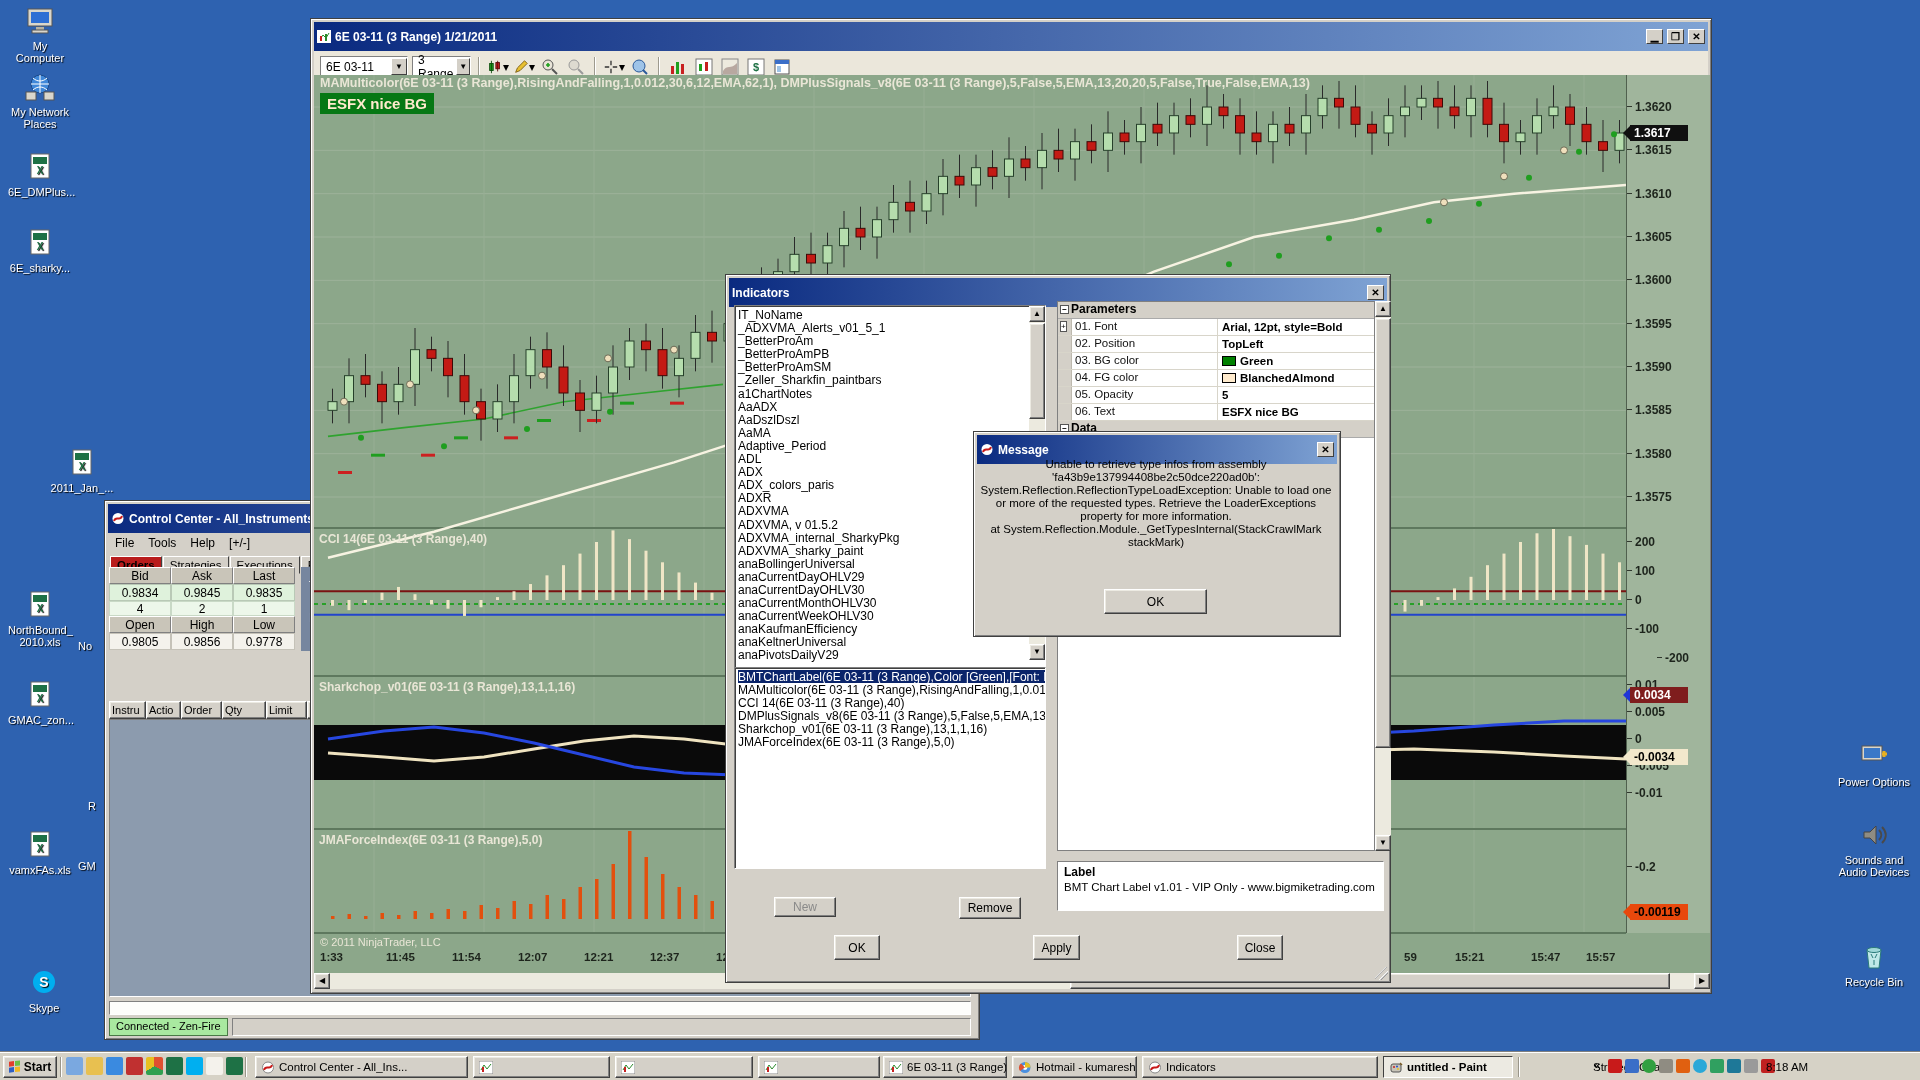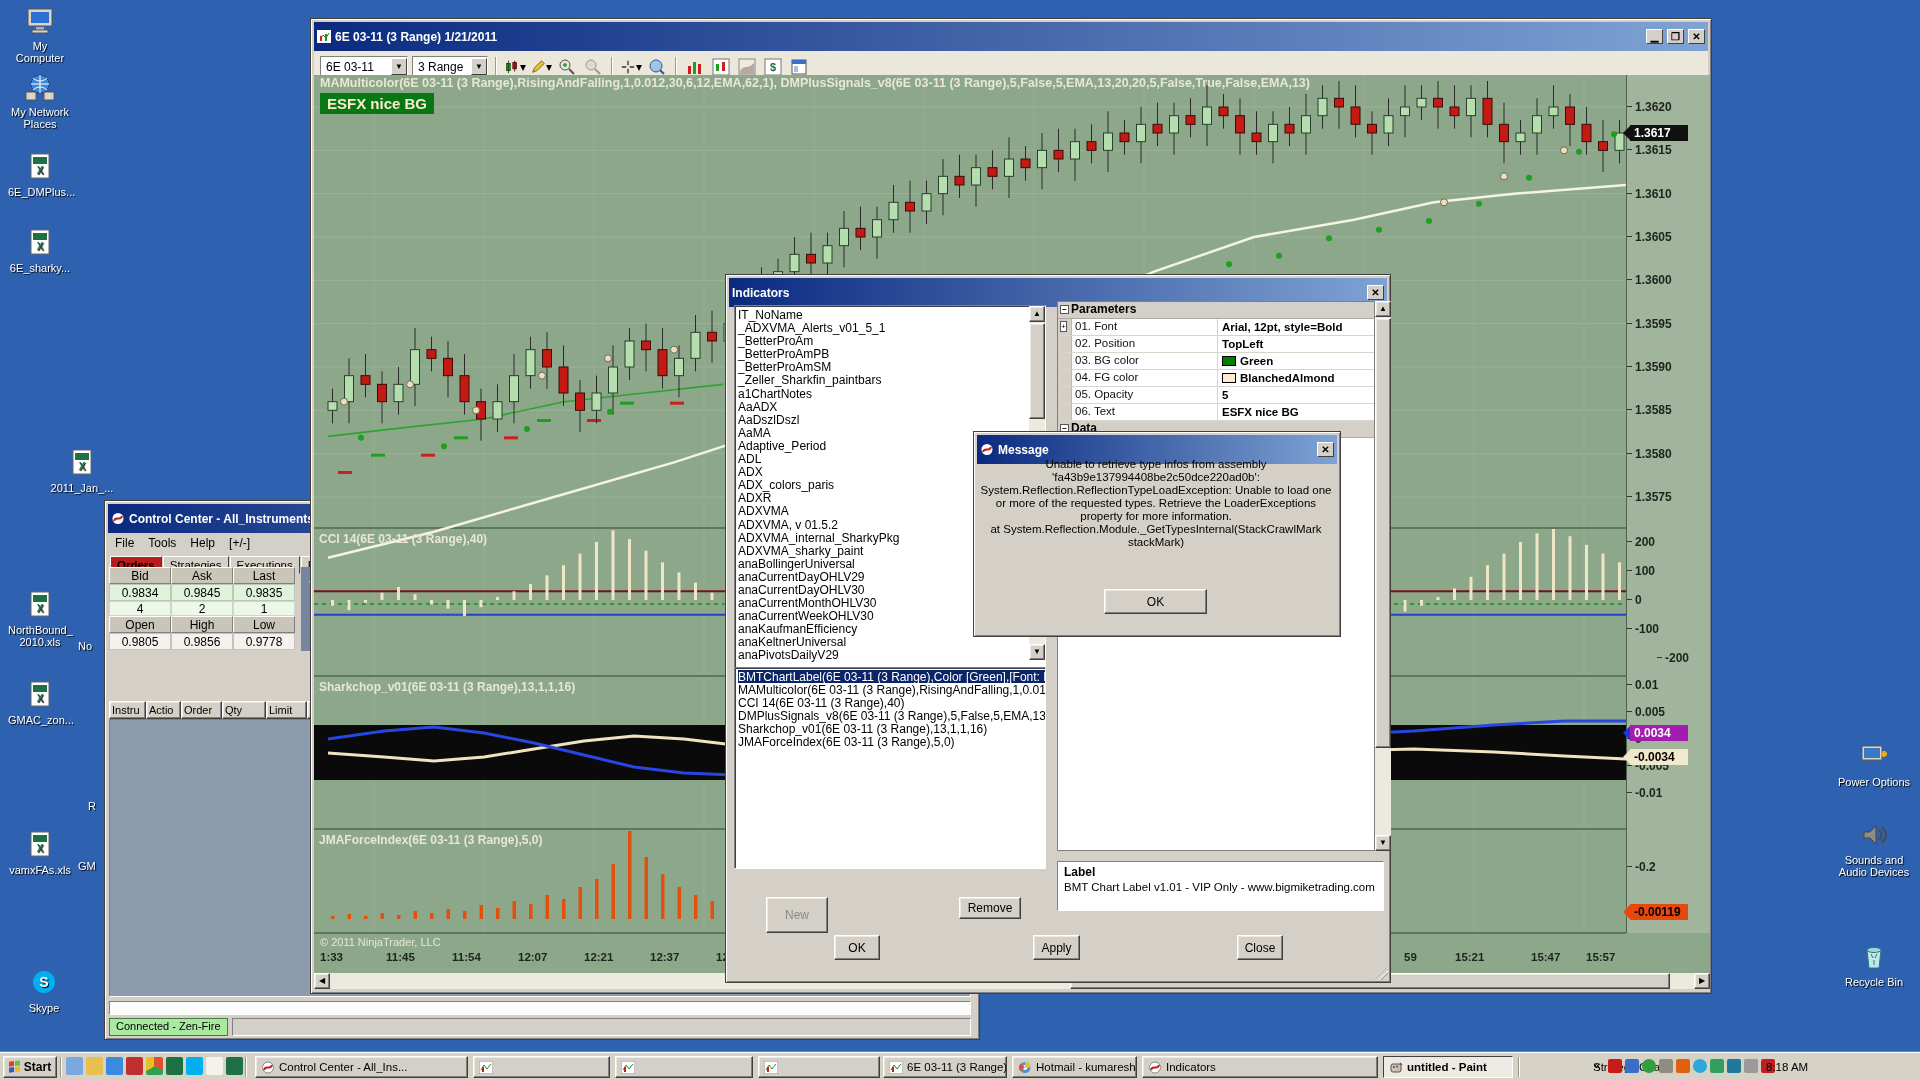--- a/index.html
+++ b/index.html
@@ -68,21 +68,21 @@
 
   
   #inddlg { left:725px; top:274px; width:666px; height:709px; z-index:4; }
   #lb-available { position:absolute; left:8px; top:30px; width:312px; height:377px; background:#fff; border:1px solid; border-color:#808080 #FFF #FFF #808080; box-shadow:inset 1px 1px 0 #404040; overflow:hidden; padding:2px 0 0 3px; }
   .lvitem { height:13.1px; font-size:12px; white-space:nowrap; color:#000; }
   .lvitem.sel { background:#0A246A; color:#fff; }
   #lb-scroll { position:absolute; left:303px; top:31px; width:16px; height:354px; background:#ECEADF; }
   #lb-scroll .scrbtn { position:absolute; left:0; }
   #lb-thumb { position:absolute; left:0; top:17px; width:16px; height:96px; }
   #lb-configured { position:absolute; left:8px; top:392px; width:312px; height:202px; background:#fff; border:1px solid; border-color:#808080 #FFF #FFF #808080; box-shadow:inset 1px 1px 0 #404040; overflow:hidden; padding:2px 0 0 3px; }
-  #btn-new { position:absolute; left:40px; top:622px; width:62px; height:36px; color:#8a8a8a; }
+  #btn-new { position:absolute; left:48px; top:622px; width:62px; height:20px; color:#8a8a8a; }
   #btn-remove { position:absolute; left:233px; top:622px; width:62px; height:22px; }
   #propgrid { position:absolute; left:331px; top:26px; width:318px; height:550px; background:#fff; border:1px solid #808080; }
   .prow { display:flex; height:17px; border-bottom:1px solid #D8D5CA; font-size:11.5px; }
   .prow .pmargin { width:14px; background:#D4D0C8; border-right:1px solid #bdb9ae; position:relative; }
   .prow .plabel { width:146px; padding:1px 3px; color:#111; border-right:1px solid #D8D5CA; }
   .prow .pvalue { flex:1; padding:1px 4px; font-weight:bold; color:#000; display:flex; align-items:center; gap:4px; }
   .pgroup { display:flex; height:17px; background:#D4D0C8; font-weight:bold; border-bottom:1px solid #aaa; font-size:12px; }
   .pgroup .pbox, .pmargin .pbox { width:9px; height:9px; border:1px solid #555; background:#fff; font-size:8px; line-height:7px; text-align:center; margin:3px 2px; }
   .swatch { width:14px; height:10px; border:1px solid #000; display:inline-block; }
   #prop-scroll { position:absolute; left:649px; top:26px; width:16px; height:550px; background:#ECEADF; }
@@ -301,21 +301,21 @@
     <span class="tspace"></span>
     <span class="capbtn">▁</span>
     <span class="capbtn">❐</span>
     <span class="capbtn">✕</span>
   </div>
   <div id="chart-toolbar">
     <div class="combo" style="width:88px;">
         <span>6E 03-11</span>
         <span class="arr">▼</span>
       </div>
-    <div class="combo" style="width:76px;">
+    <div class="combo" style="width:59px;">
         <span>3 Range</span>
         <span class="arr">▼</span>
       </div>
     <span class="tsep"></span>
     <span class="tbico"><svg width="18" height="18" viewBox="0 0 18 18">
           <rect x="3" y="5" width="4" height="8" fill="#1ea01e" stroke="#0a4a0a"></rect>
           <path d="M5 2 V16" stroke="#0a4a0a"></path>
           <rect x="10" y="4" width="4" height="7" fill="#C82020" stroke="#5a0a0a"></rect>
           <path d="M12 2 V14" stroke="#5a0a0a"></path>
         </svg>▾</span>
@@ -773,21 +773,21 @@
         <div class="axlabel" style="top: 518px;">0</div>
         <div class="axlabel" style="top: 547px;">-100</div>
         <div class="axlabel" style="top: 576px; margin-left: 30px;">-200</div>
         <div class="axlabel" style="top: 603px;">0.01</div>
         <div class="axlabel" style="top: 630px;">0.005</div>
         <div class="axlabel" style="top: 657px;">0</div>
         <div class="axlabel" style="top: 684px;">-0.005</div>
         <div class="axlabel" style="top: 711px;">-0.01</div>
         <div class="axlabel" style="top: 785px;">-0.2</div>
         <div class="tag" style="top: 50.0001px; background: rgb(16, 16, 16); color: rgb(255, 255, 255); border-color: rgb(16, 16, 16);">1.3617</div>
-        <div class="tag" style="top: 650px; background: #a21caf; color: rgb(255, 255, 255); border-color: rgb(31, 53, 216);">0.0034</div>
+        <div class="tag" style="top: 612px; background: #7f1d1d; color: rgb(255, 255, 255); border-color: rgb(31, 53, 216);">0.0034</div>
         <div class="tag" style="top: 674.36px; background: rgb(242, 232, 204); color: rgb(0, 0, 0); border-color: rgb(242, 232, 204);">-0.0034</div>
         <div class="tag" style="top: 829px; background: rgb(232, 72, 12); color: #000000; border-color: rgb(232, 72, 12);">-0.00119</div>
       </div>
     <div id="timeLayer">
       <div id="copyright">© 2011 NinjaTrader, LLC</div>
     <div class="timelabel" style="left: 6px;">1:33</div>
         <div class="timelabel" style="left: 72px;">11:45</div>
         <div class="timelabel" style="left: 138px;">11:54</div>
         <div class="timelabel" style="left: 204px;">12:07</div>
         <div class="timelabel" style="left: 270px;">12:21</div>

